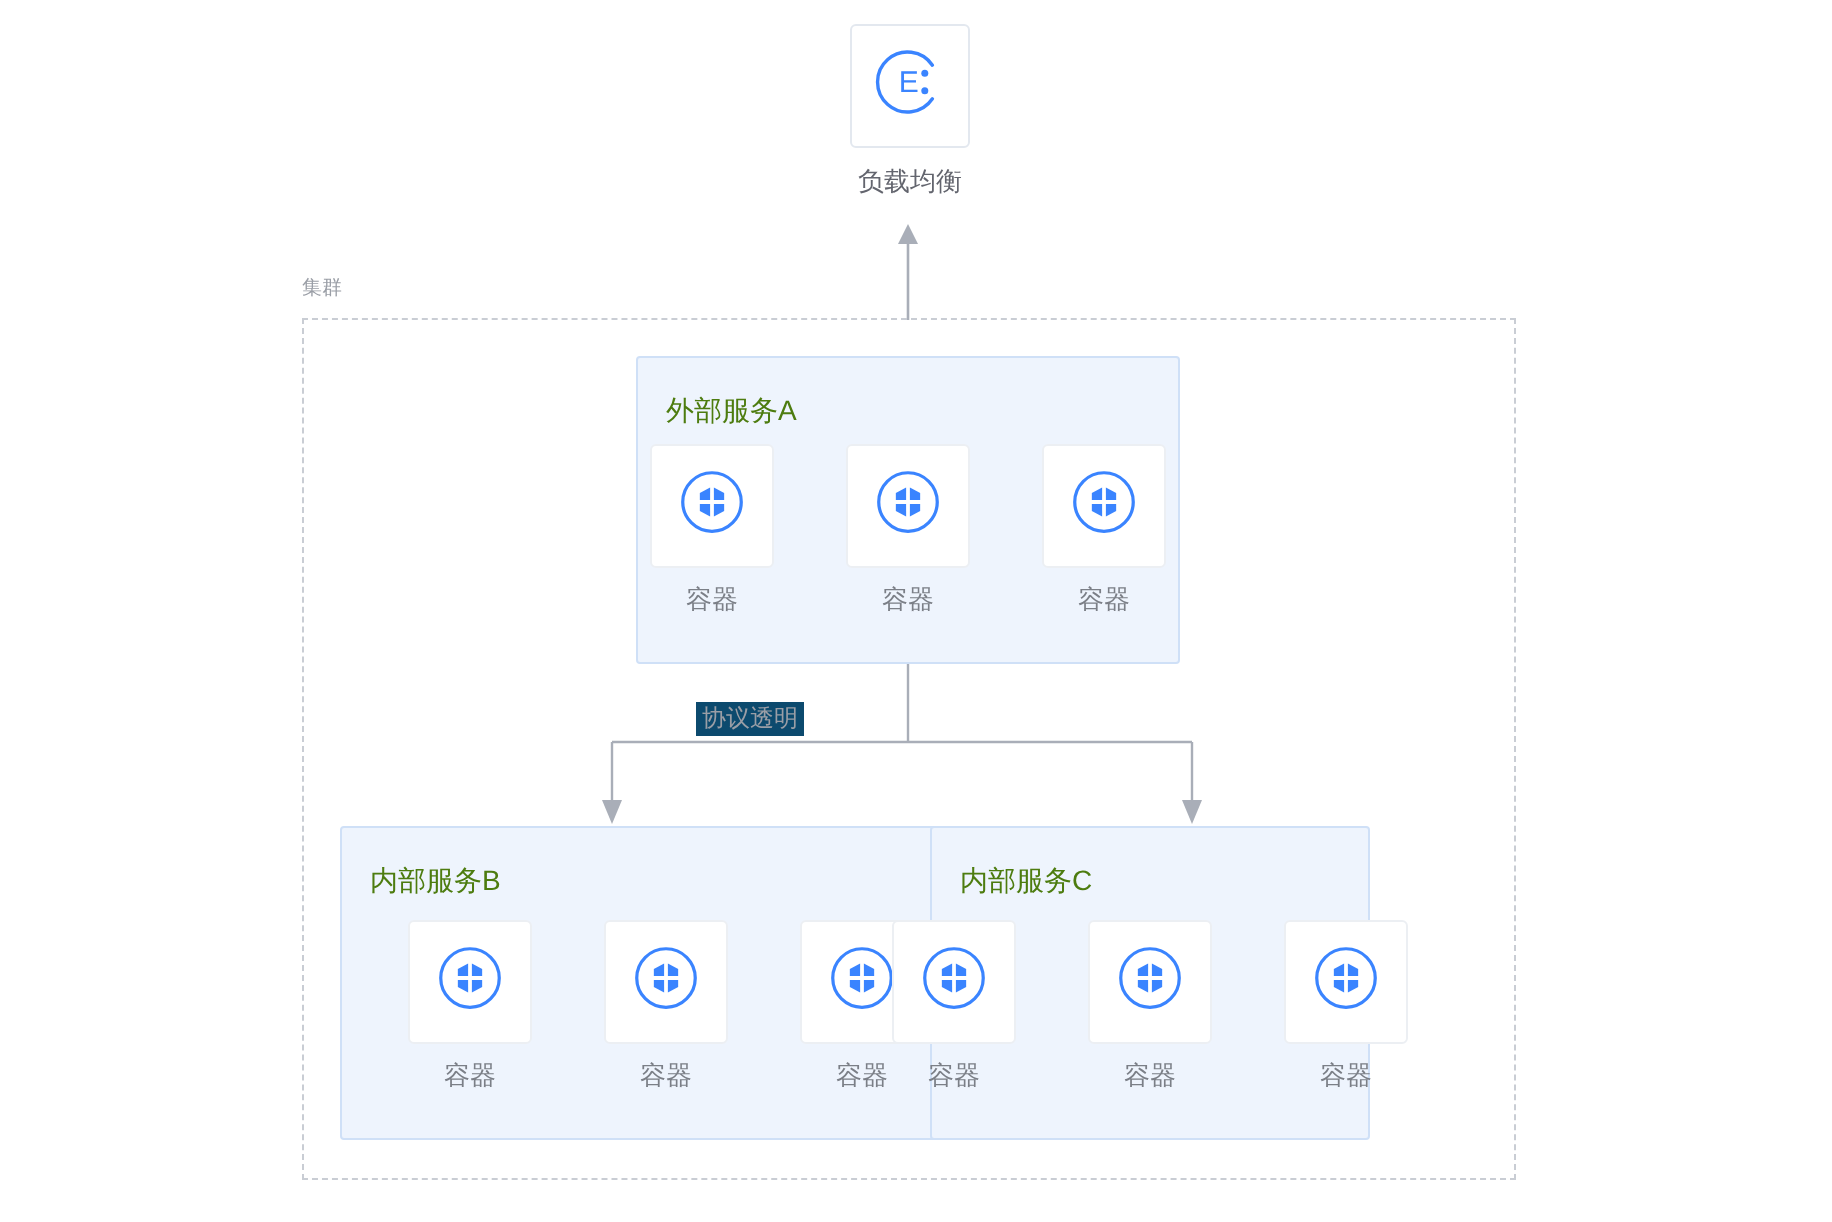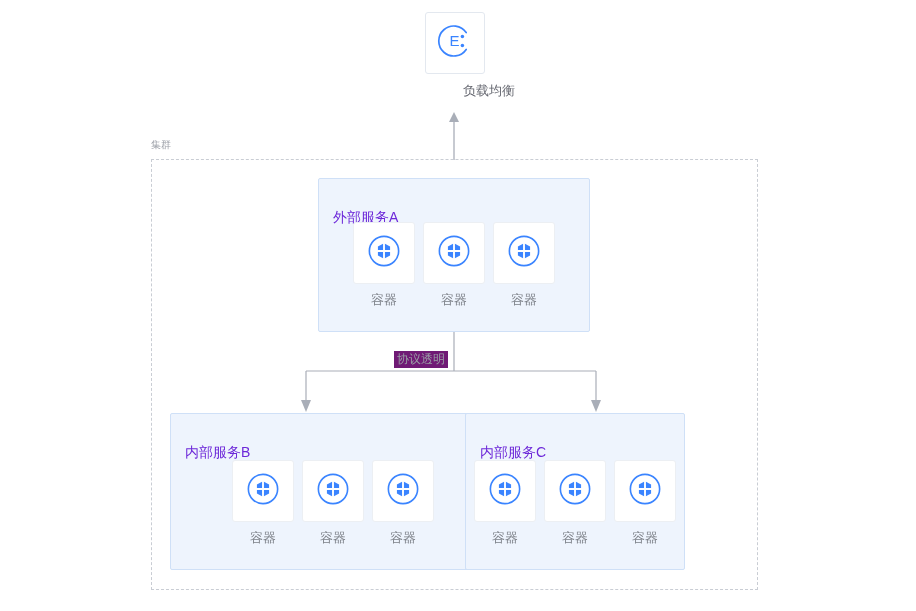--- a/index.html
+++ b/index.html
@@ -33,21 +33,21 @@
     box-sizing: border-box;
     display: flex;
     align-items: center;
     justify-content: center;
   }
   .lb-caption {
     position: absolute;
     left: 395px;
     top: 82px;
     width: 120px;
-    text-align: right;
+    text-align: center;
     font-size: 13px;
     color: #63656e;
     line-height: 18px;
   }
 
   
   .arrow-up {
     position: absolute;
     left: 449px;
     top: 112px;
@@ -79,38 +79,38 @@
   .svc-box {
     position: absolute;
     background: #eef4fd;
     border: 1px solid #cfe0f7;
     border-radius: 2px;
     box-sizing: border-box;
   }
   .svc-title {
     position: absolute;
     left: 14px;
-    top: 28px;
+    top: 16px;
     font-size: 14px;
-    color: #6d28d9;
+    color: #4d7c0f;
     line-height: 20px;
     white-space: nowrap;
   }
   #svc-a { left: 318px; top: 178px; width: 272px; height: 154px; }
   #svc-b { left: 170px; top: 413px; width: 326px; height: 157px; }
   #svc-c { left: 465px; top: 413px; width: 220px; height: 157px; }
 
   
   .container-row {
     position: absolute;
     left: 0;
     width: 100%;
     display: flex;
     justify-content: center;
-    gap: 8px;
+    gap: 36px;
     box-sizing: border-box;
   }
   #svc-a .container-row { top: 43px; }
   #svc-b .container-row { top: 46px; }
   #svc-c .container-row { top: 46px; }
 
   .container-node {
     width: 62px;
     display: flex;
     flex-direction: column;
@@ -145,23 +145,22 @@
     height: 82px;
   }
   .branch-label {
     position: absolute;
     left: 348px;
     top: 351px;
     font-size: 12px;
     color: #9a9ea6;
     line-height: 17px;
     white-space: nowrap;
-    background: #701a75;
+    background: #0c4a6e;
     padding: 0 3px;
-    margin-left: 46px;
   }
 </style>
 </head>
 <body>
 
 <div id="canvas">
 
   <div class="lb-node">
     <span>
       <svg width="38" height="38" viewBox="0 0 38 38" aria-hidden="true">

